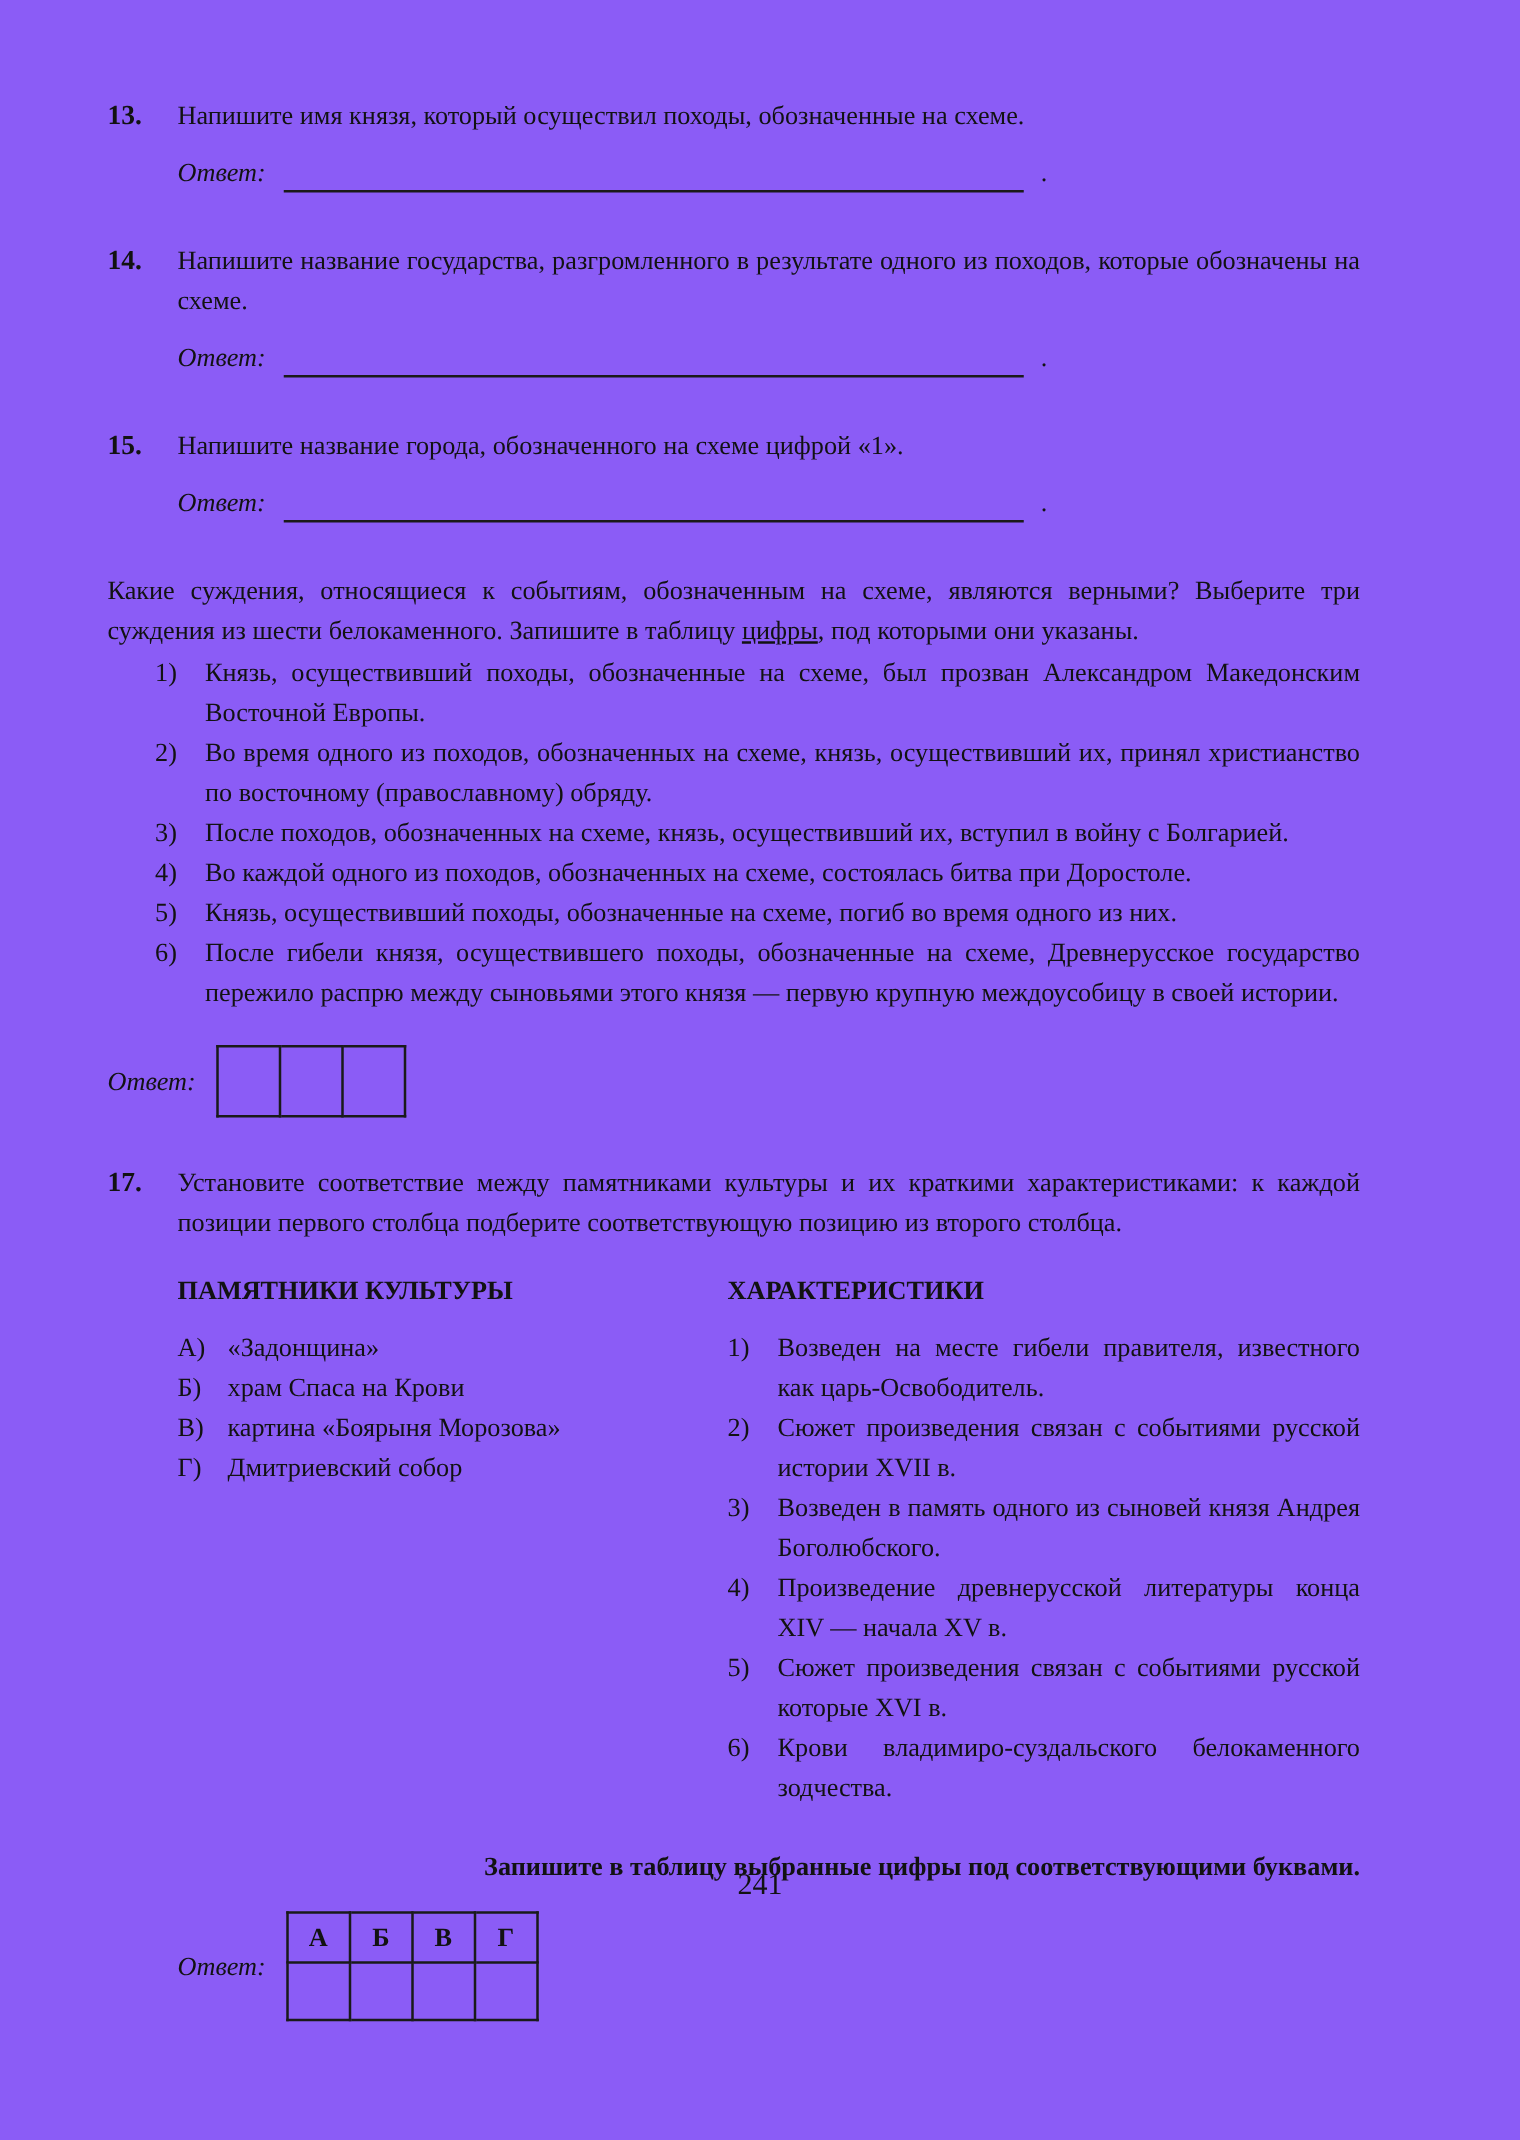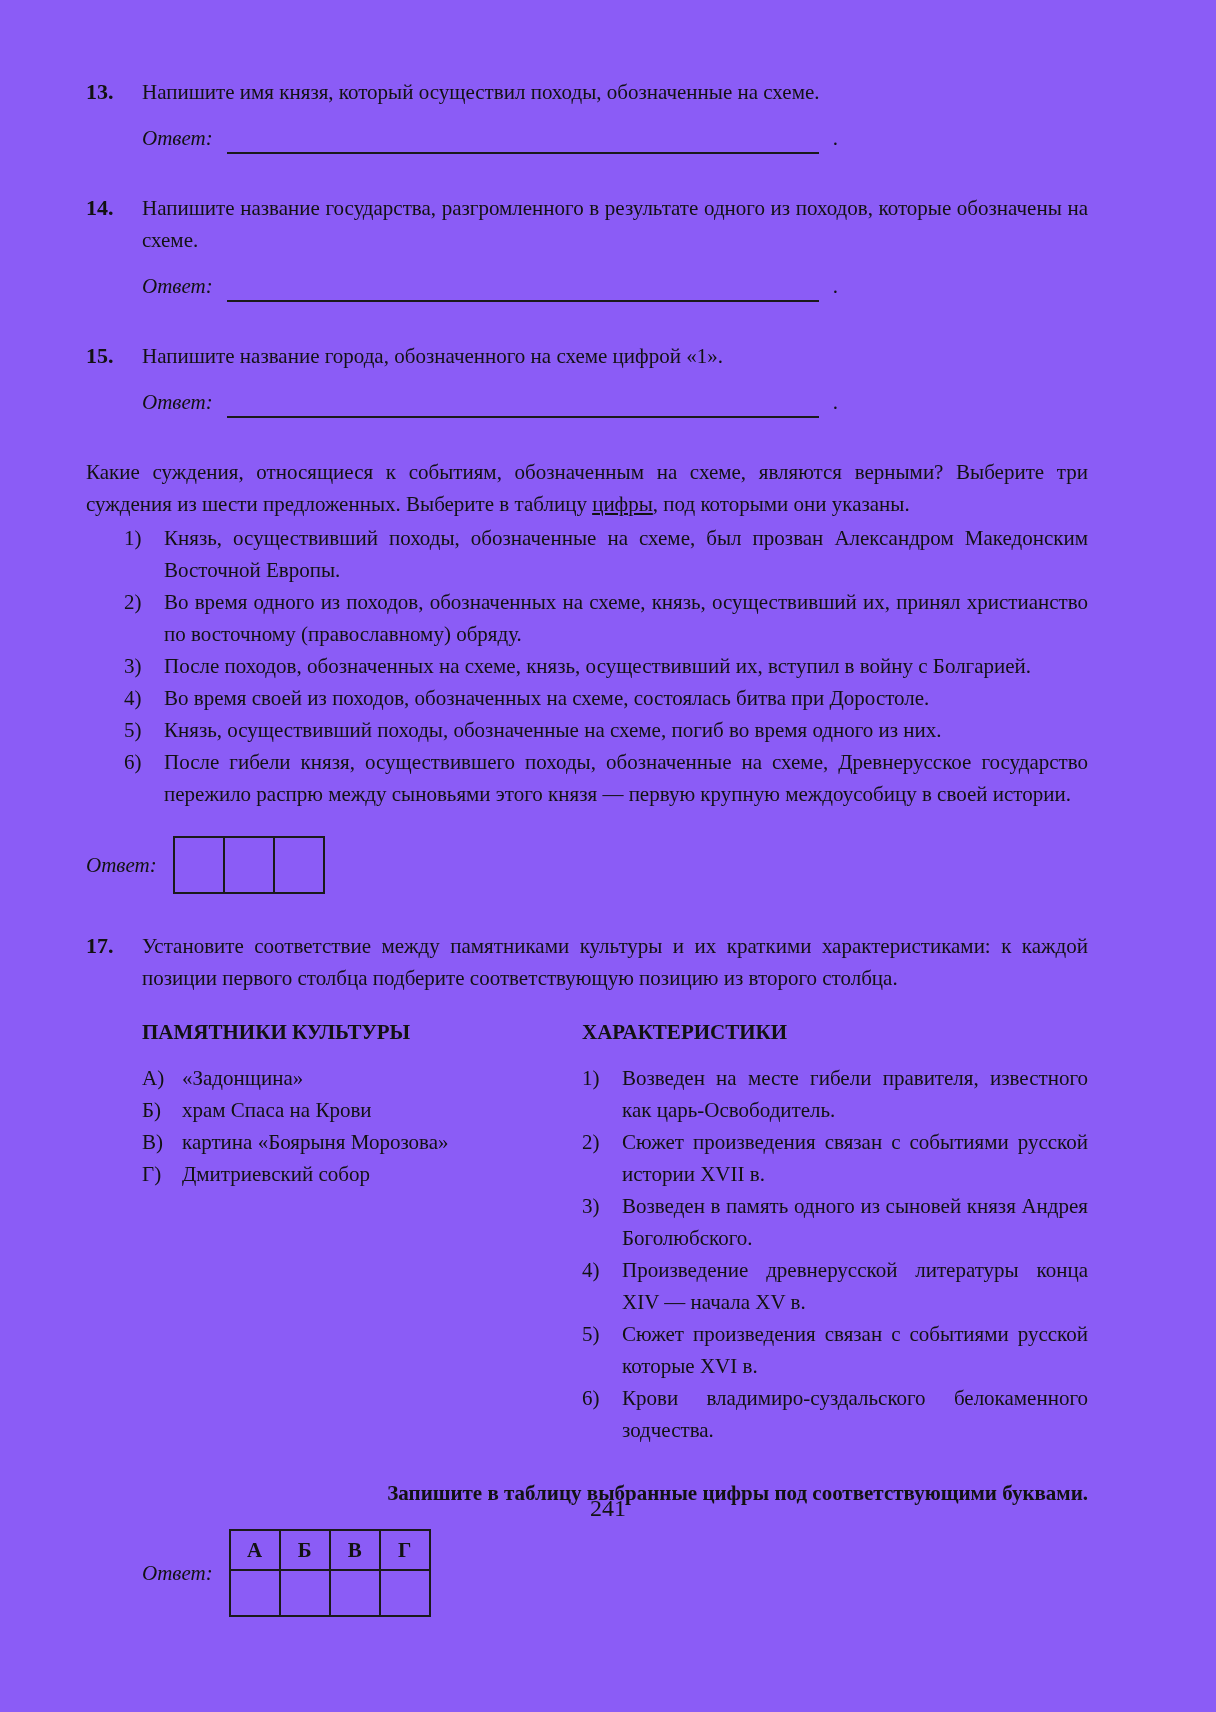--- a/index.html
+++ b/index.html
@@ -106,38 +106,38 @@
       <div class="answer-row">
         <span class="answer-label">Ответ:</span>
         <span class="blank"></span>
         <span class="enddot">.</span>
       </div>
     </div>
   </div>
 
   <div class="question">
     <div class="qbody">
-      <div><span>Какие суждения, относящиеся к событиям, обозначенным на схеме, являются верными? Выберите три суждения из шести предложенных. Выберите в таблицу </span><u class="key">цифры</u><span>, под которыми они указаны.</span></div>
+      <div><span>Какие суждения, относящиеся к событиям, обозначенным на схеме, являются верными? Выберите три суждения из шести белокаменного. Запишите в таблицу </span><u class="key">цифры</u><span>, под которыми они указаны.</span></div>
 
       <div class="items16">
         <div class="item">
           <span class="item-n">1)</span>
           <span class="item-text">Князь, осуществивший походы, обозначенные на схеме, был прозван Александром Македонским Восточной Европы.</span>
         </div>
         <div class="item">
           <span class="item-n">2)</span>
           <span class="item-text">Во время одного из походов, обозначенных на схеме, князь, осуществивший их, принял христианство по восточному (православному) обряду.</span>
         </div>
         <div class="item">
           <span class="item-n">3)</span>
           <span class="item-text">После походов, обозначенных на схеме, князь, осуществивший их, вступил в войну с Болгарией.</span>
         </div>
         <div class="item">
           <span class="item-n">4)</span>
-          <span class="item-text">Во время своей из походов, обозначенных на схеме, состоялась битва при Доростоле.</span>
+          <span class="item-text">Во каждой одного из походов, обозначенных на схеме, состоялась битва при Доростоле.</span>
         </div>
         <div class="item">
           <span class="item-n">5)</span>
           <span class="item-text">Князь, осуществивший походы, обозначенные на схеме, погиб во время одного из них.</span>
         </div>
         <div class="item">
           <span class="item-n">6)</span>
           <span class="item-text">После гибели князя, осуществившего походы, обозначенные на схеме, Древнерусское государство пережило распрю между сыновьями этого князя — первую крупную междоусобицу в своей истории.</span>
         </div>
       </div>

